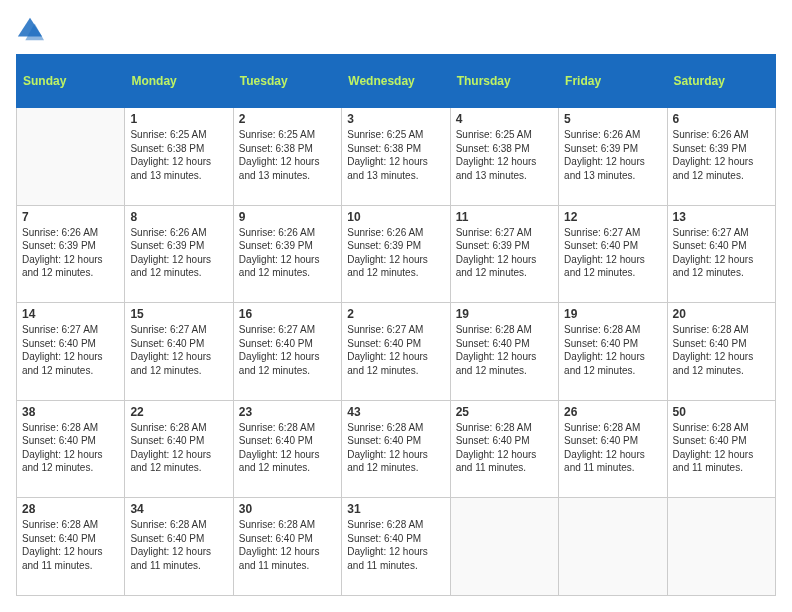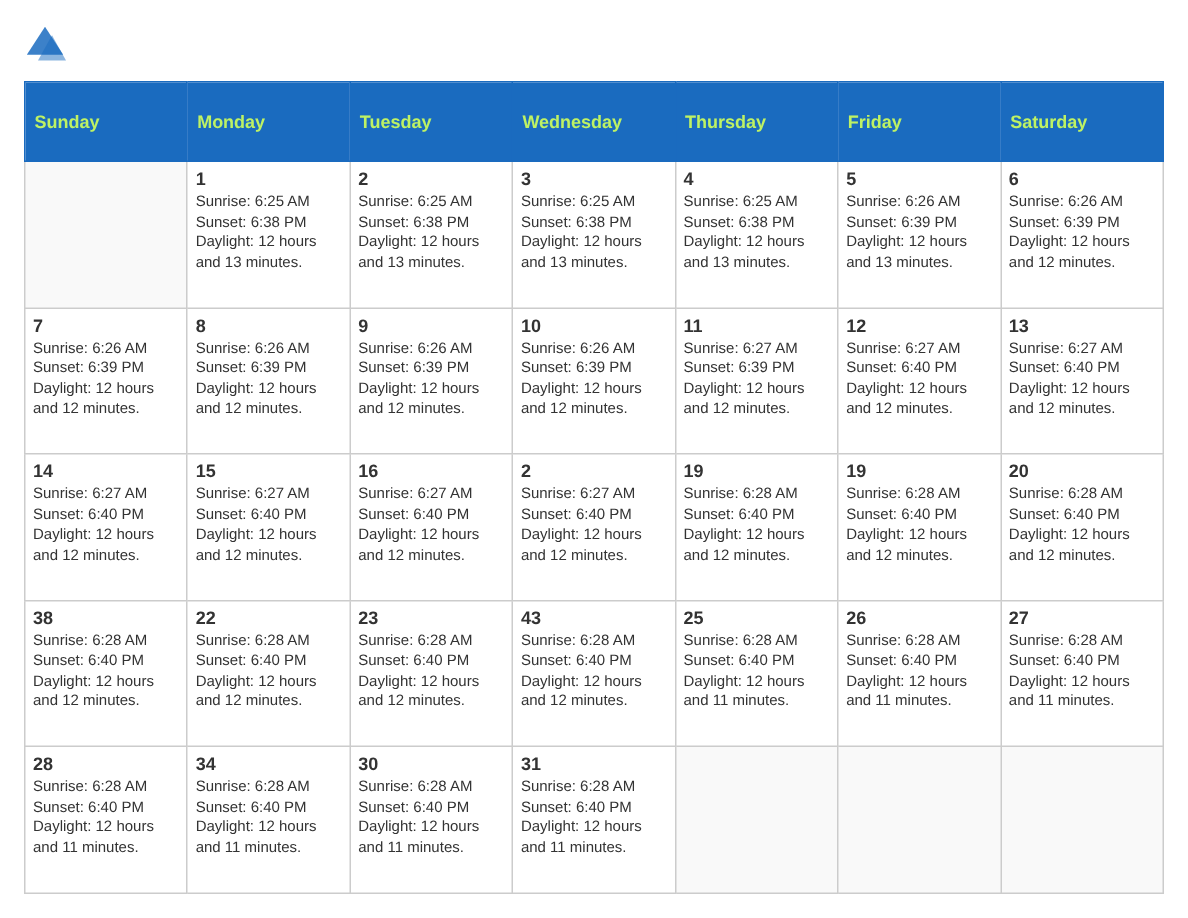--- a/index.html
+++ b/index.html
@@ -292,21 +292,21 @@
 Sunset: 6:40 PM
 Daylight: 12 hours and 11 minutes.</div>
           </td>
           <td>
             <span class="day-num">26</span>
             <div class="day-info" style="white-space: pre-line;">Sunrise: 6:28 AM
 Sunset: 6:40 PM
 Daylight: 12 hours and 11 minutes.</div>
           </td>
           <td>
-            <span class="day-num">27</span>
+            <span class="day-num">50</span>
             <div class="day-info" style="white-space: pre-line;">Sunrise: 6:28 AM
 Sunset: 6:40 PM
 Daylight: 12 hours and 11 minutes.</div>
           </td>
         </tr>
         <tr>
           <td>
             <span class="day-num">28</span>
             <div class="day-info" style="white-space: pre-line;">Sunrise: 6:28 AM
 Sunset: 6:40 PM

